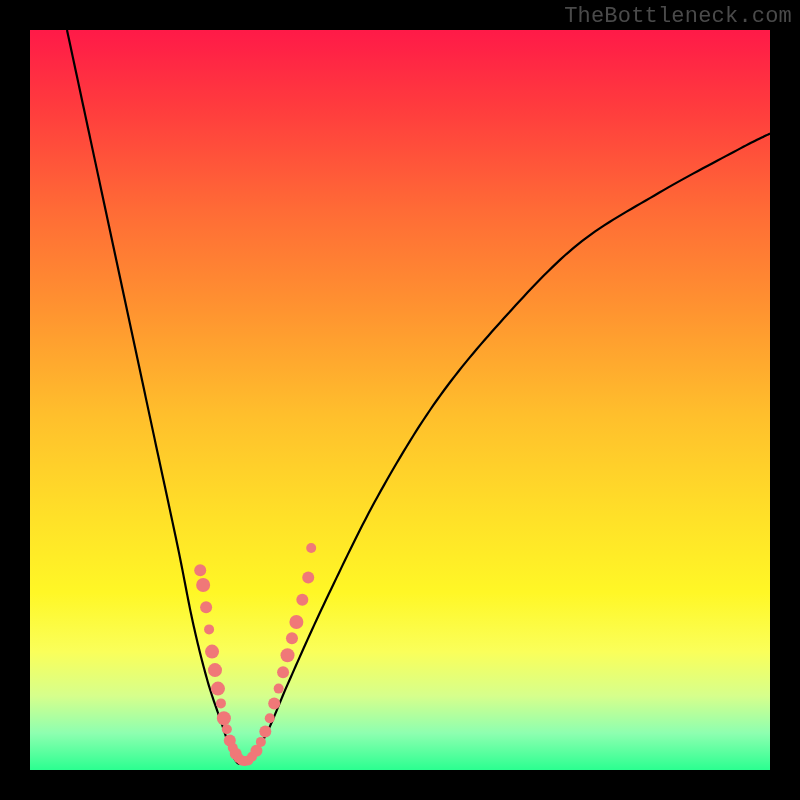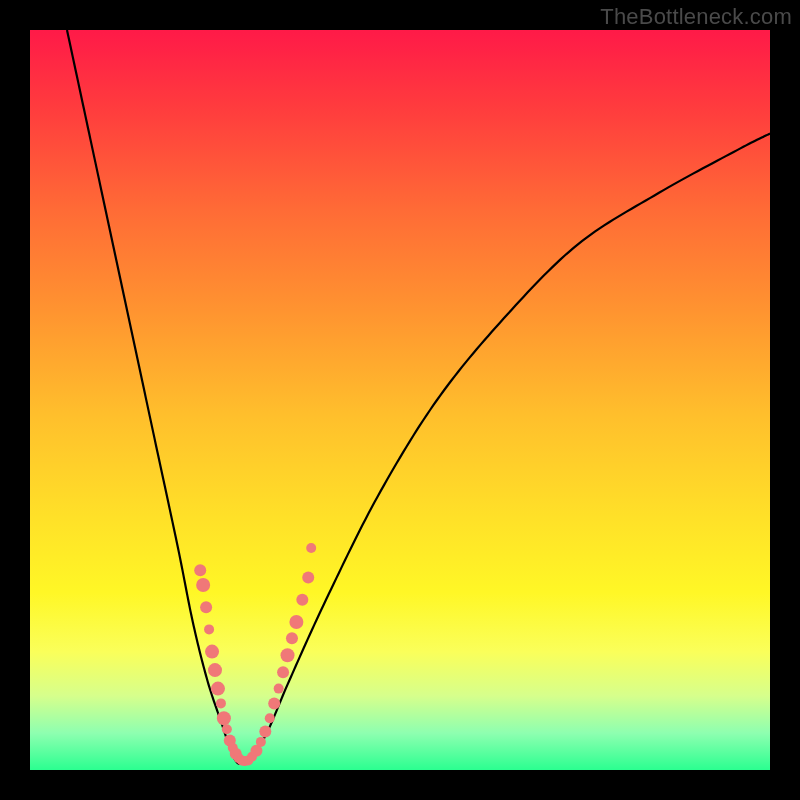--- a/index.html
+++ b/index.html
@@ -9,20 +9,21 @@
     height: 800px;
     overflow: hidden;
     background: #000;
     font-family: Arial, Helvetica, sans-serif;
   }
   .frame {
     position: relative;
     width: 800px;
     height: 800px;
     background: #000;
+    font-family: Liberation Mono, monospace;
   }
   .plot {
     position: absolute;
     left: 30px;
     top: 30px;
     width: 740px;
     height: 740px;
     background: linear-gradient(
       to bottom,
       #ff1a48 0%,

